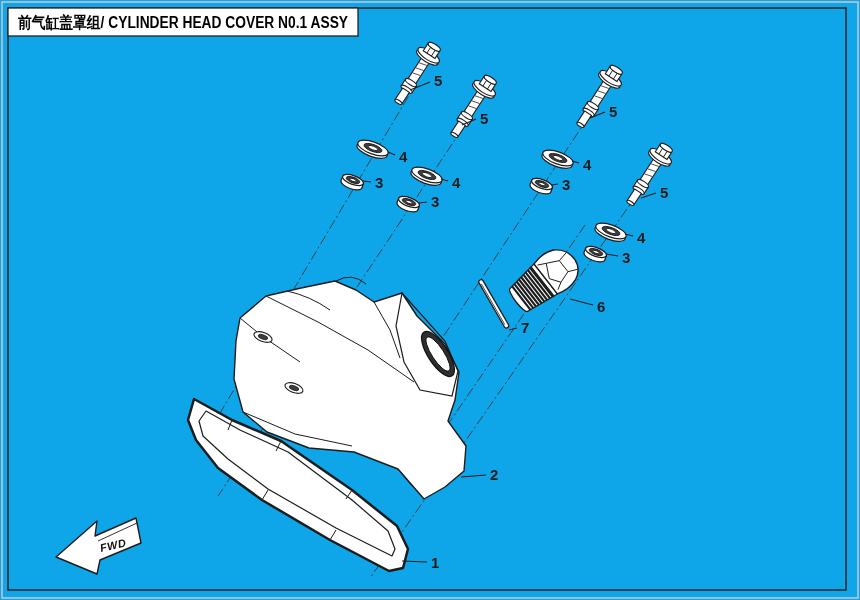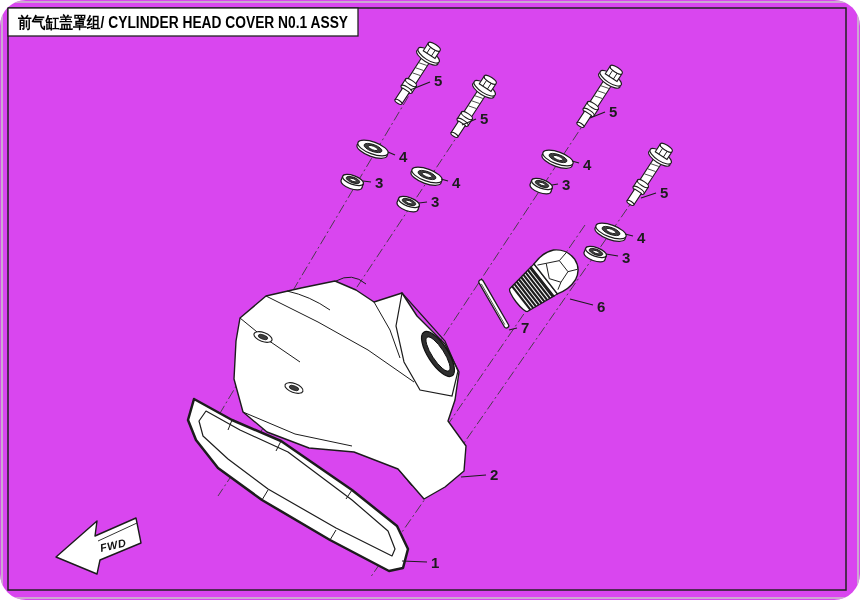--- a/index.html
+++ b/index.html
@@ -1,17 +1,17 @@
 <!DOCTYPE html>
 <html><head>
 <meta charset="utf-8">
 <style>
   html,body{margin:0;padding:0;background:#fff;}
-  .page{position:relative;width:860px;height:600px;background:#d946ef;overflow:hidden;
-        font-family:"Liberation Sans",sans-serif;border-radius:26px;}
+  .page{position:relative;width:860px;height:600px;background:#0ea5e9;overflow:hidden;
+        font-family:"Liberation Sans",sans-serif;}
   svg{position:absolute;left:0;top:0;}
   .ln{stroke:#1c1c1c;fill:none;}
   .part{stroke:#1c1c1c;fill:#ffffff;}
   text{font-family:"Liberation Sans",sans-serif;}
 </style>
 </head>
 <body>
 
 <div class="page">
 <svg width="860" height="600" viewBox="0 0 860 600">

